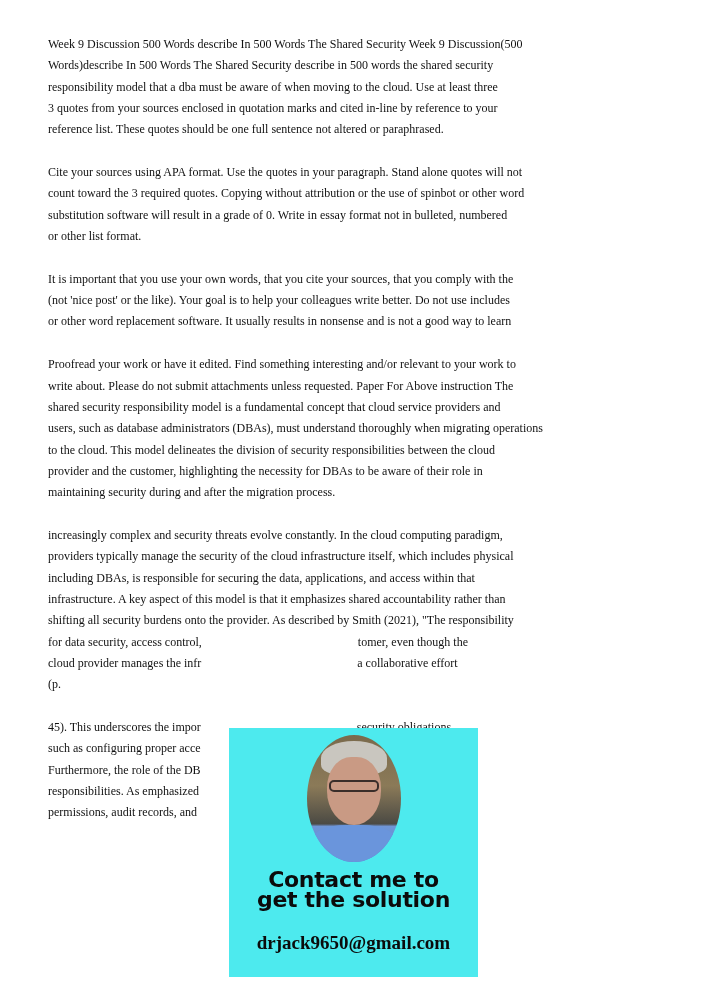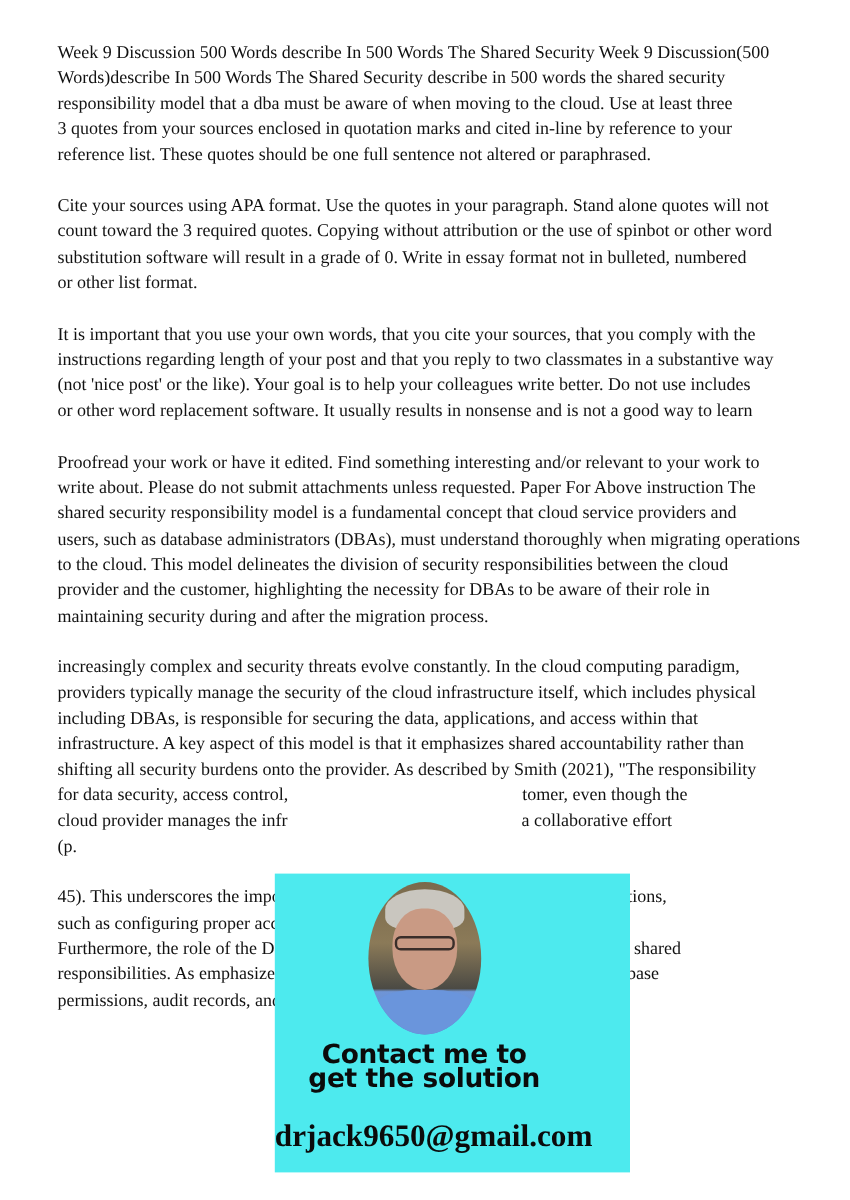--- a/index.html
+++ b/index.html
@@ -1,25 +1,25 @@
 <!DOCTYPE html>
 <html><head>
   <meta charset="utf-8">
   <style>
     html, body { margin: 0; padding: 0; background: #ffffff; }
     body { width: 708px; height: 1000px; position: relative; overflow: hidden; }
     .doc {
       position: absolute; left: 48px; top: 34px; width: 640px;
       font-family: "Liberation Serif", "DejaVu Serif", serif;
-      font-size: 15px; line-height: 21.35px; color: #111111;
+      font-size: 12px; line-height: 21.35px; color: #111111;
     }
     .para { margin: 0 0 21.35px 0; }
     .line { display: block; white-space: nowrap; }
     .overlay {
-      position: absolute; left: 229px; top: 728px; width: 296px; height: 249px;
+      position: absolute; left: 229px; top: 728px; width: 249px; height: 249px;
       background: #4deaee;
     }
     .photo {
       position: absolute; left: 78px; top: 7px; width: 94px; height: 127px;
       border-radius: 50%; overflow: hidden;
       background: linear-gradient(180deg, #7a6a4c 0%, #8b7a58 40%, #4b4a44 70%, #6f95d6 72%, #5d86cf 100%);
     }
     .photo .hair { position: absolute; left: 14px; top: 6px; width: 66px; height: 34px; border-radius: 50% 50% 30% 30%; background: #c9c6bf; }
     .photo .face { position: absolute; left: 20px; top: 22px; width: 54px; height: 68px; border-radius: 45% 45% 50% 50%; background: #c99a84; }
     .photo .glasses { position: absolute; left: 22px; top: 45px; width: 50px; height: 12px; border: 2px solid #3a2e2a; border-radius: 5px; box-sizing: border-box; }
@@ -27,21 +27,21 @@
     .cta {
       position: absolute; left: 0; width: 249px; text-align: center;
       font-family: "DejaVu Sans", "Liberation Sans", sans-serif; font-weight: bold;
       font-size: 22px; color: #0b0b0b; letter-spacing: -0.3px;
     }
     .cta.l1 { top: 139px; }
     .cta.l2 { top: 159px; }
     .email {
       position: absolute; left: 0; width: 249px; top: 204px; text-align: center;
       font-family: "Liberation Serif", "DejaVu Serif", serif; font-weight: bold;
-      font-size: 26px; color: #0b0b0b;
+      font-size: 19px; color: #0b0b0b;
     }
   </style>
 </head>
 <body>
 
 <div class="doc">
   <p class="para">
     <span class="line">Week 9 Discussion 500 Words describe In 500 Words The Shared Security Week 9 Discussion(500</span>
     <span class="line">Words)describe In 500 Words The Shared Security describe in 500 words the shared security</span>
     <span class="line">responsibility model that a dba must be aware of when moving to the cloud. Use at least three</span>
@@ -49,21 +49,20 @@
     <span class="line">reference list. These quotes should be one full sentence not altered or paraphrased.</span>
   </p>
   <p class="para">
     <span class="line">Cite your sources using APA format. Use the quotes in your paragraph. Stand alone quotes will not</span>
     <span class="line">count toward the 3 required quotes. Copying without attribution or the use of spinbot or other word</span>
     <span class="line">substitution software will result in a grade of 0. Write in essay format not in bulleted, numbered</span>
     <span class="line">or other list format.</span>
   </p>
   <p class="para">
     <span class="line">It is important that you use your own words, that you cite your sources, that you comply with the</span>
-    <span class="line">instructions regarding length of your post and that you reply to two classmates in a substantive way</span>
     <span class="line">(not 'nice post' or the like). Your goal is to help your colleagues write better. Do not use includes</span>
     <span class="line">or other word replacement software. It usually results in nonsense and is not a good way to learn</span>
   </p>
   <p class="para">
     <span class="line">Proofread your work or have it edited. Find something interesting and/or relevant to your work to</span>
     <span class="line">write about. Please do not submit attachments unless requested. Paper For Above instruction The</span>
     <span class="line">shared security responsibility model is a fundamental concept that cloud service providers and</span>
     <span class="line">users, such as database administrators (DBAs), must understand thoroughly when migrating operations</span>
     <span class="line">to the cloud. This model delineates the division of security responsibilities between the cloud</span>
     <span class="line">provider and the customer, highlighting the necessity for DBAs to be aware of their role in</span>

